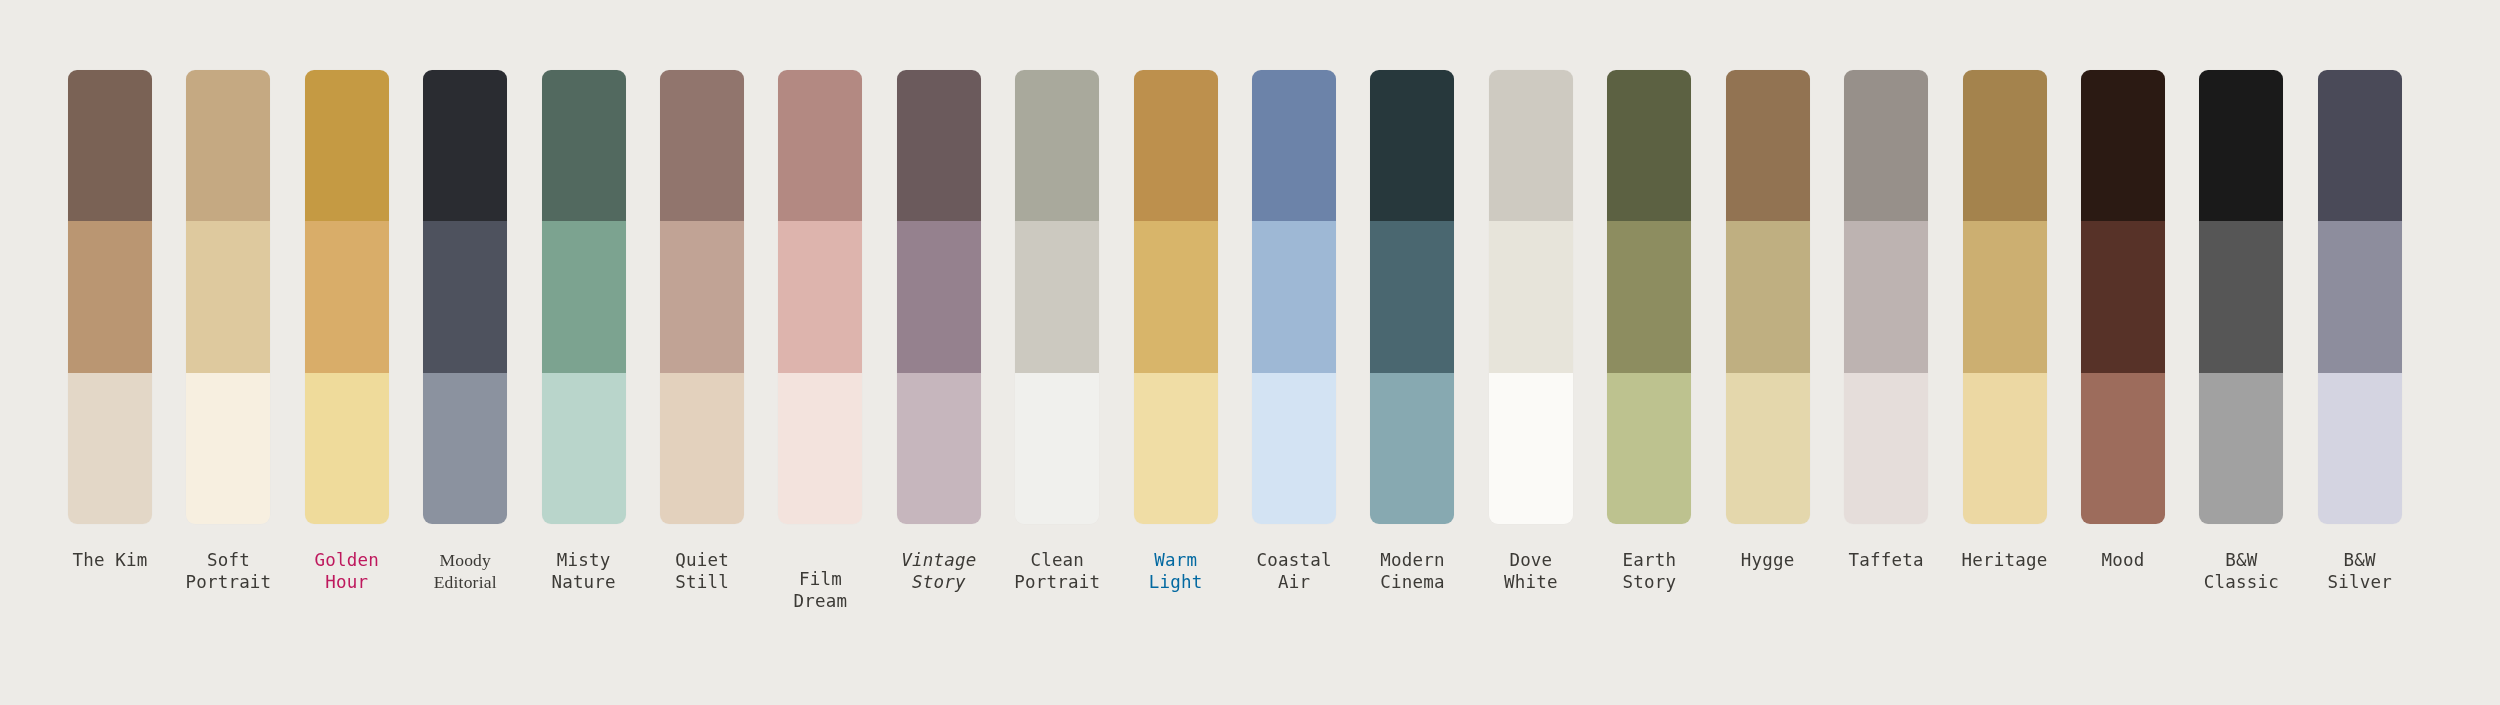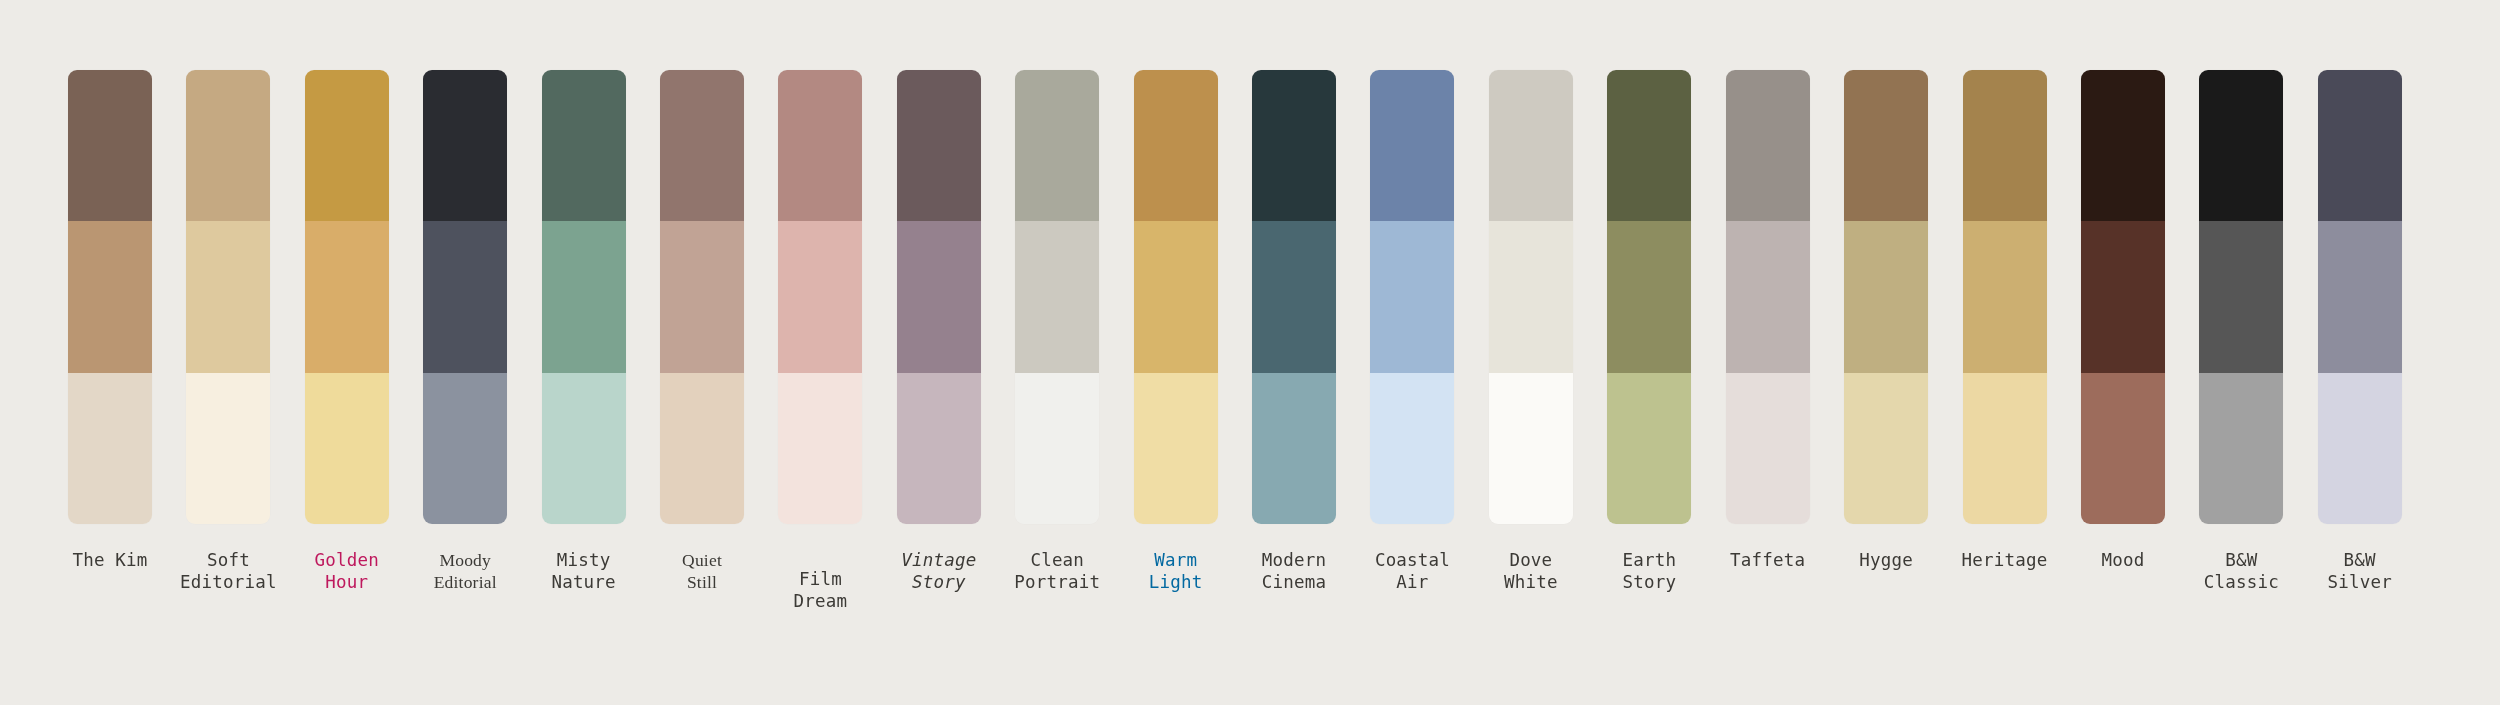--- a/index.html
+++ b/index.html
@@ -84,21 +84,21 @@
         </div>
         <div class="palette-label" style="color: rgb(60, 58, 54);">The Kim</div>
       </div>
       <div class="palette-card">
         <div class="swatch-stack">
           <div class="swatch-band" style="background-color: rgb(197, 169, 130);"></div>
           <div class="swatch-band" style="background-color: rgb(222, 201, 158);"></div>
           <div class="swatch-band" style="background-color: rgb(247, 239, 224);"></div>
         </div>
         <div class="palette-label" style="color: rgb(60, 58, 54);">Soft
-Editorial</div>
+Portrait</div>
       </div>
       <div class="palette-card">
         <div class="swatch-stack">
           <div class="swatch-band" style="background-color: rgb(197, 154, 67);"></div>
           <div class="swatch-band" style="background-color: rgb(217, 173, 105);"></div>
           <div class="swatch-band" style="background-color: rgb(239, 219, 155);"></div>
         </div>
         <div class="palette-label" style="color: #be185d;">Golden
 Hour</div>
       </div>
@@ -119,21 +119,21 @@
         </div>
         <div class="palette-label" style="color: rgb(60, 58, 54);">Misty
 Nature</div>
       </div>
       <div class="palette-card">
         <div class="swatch-stack">
           <div class="swatch-band" style="background-color: rgb(145, 117, 109);"></div>
           <div class="swatch-band" style="background-color: rgb(193, 163, 149);"></div>
           <div class="swatch-band" style="background-color: rgb(227, 209, 189);"></div>
         </div>
-        <div class="palette-label" style="color: rgb(60, 58, 54); font-family: Liberation Serif, serif;">Quiet
+        <div class="palette-label" style="color: rgb(60, 58, 54);">Quiet
 Still</div>
       </div>
       <div class="palette-card">
         <div class="swatch-stack">
           <div class="swatch-band" style="background-color: rgb(179, 137, 130);"></div>
           <div class="swatch-band" style="background-color: rgb(221, 180, 173);"></div>
           <div class="swatch-band" style="background-color: rgb(243, 227, 221);"></div>
         </div>
         <div class="palette-label" style="color: rgb(60, 58, 54); margin-top: 44px;">Film
 Dream</div>
@@ -160,72 +160,72 @@
         <div class="swatch-stack">
           <div class="swatch-band" style="background-color: rgb(189, 144, 77);"></div>
           <div class="swatch-band" style="background-color: rgb(216, 181, 106);"></div>
           <div class="swatch-band" style="background-color: rgb(240, 221, 165);"></div>
         </div>
         <div class="palette-label" style="color: #0369a1;">Warm
 Light</div>
       </div>
       <div class="palette-card">
         <div class="swatch-stack">
+          <div class="swatch-band" style="background-color: rgb(108, 131, 169);"></div>
+          <div class="swatch-band" style="background-color: rgb(158, 184, 213);"></div>
+          <div class="swatch-band" style="background-color: rgb(211, 227, 243);"></div>
+        </div>
+        <div class="palette-label" style="color: rgb(60, 58, 54);">Coastal
+Air</div>
+      </div>
+      <div class="palette-card">
+        <div class="swatch-stack">
           <div class="swatch-band" style="background-color: rgb(39, 56, 60);"></div>
           <div class="swatch-band" style="background-color: rgb(74, 103, 112);"></div>
           <div class="swatch-band" style="background-color: rgb(135, 169, 177);"></div>
         </div>
         <div class="palette-label" style="color: rgb(60, 58, 54);">Modern
 Cinema</div>
       </div>
       <div class="palette-card">
         <div class="swatch-stack">
-          <div class="swatch-band" style="background-color: rgb(108, 131, 169);"></div>
-          <div class="swatch-band" style="background-color: rgb(158, 184, 213);"></div>
-          <div class="swatch-band" style="background-color: rgb(211, 227, 243);"></div>
-        </div>
-        <div class="palette-label" style="color: rgb(60, 58, 54);">Coastal
-Air</div>
-      </div>
-      <div class="palette-card">
-        <div class="swatch-stack">
           <div class="swatch-band" style="background-color: rgb(206, 202, 193);"></div>
           <div class="swatch-band" style="background-color: rgb(231, 228, 218);"></div>
           <div class="swatch-band" style="background-color: rgb(251, 250, 247);"></div>
         </div>
         <div class="palette-label" style="color: rgb(60, 58, 54);">Dove
 White</div>
       </div>
       <div class="palette-card">
         <div class="swatch-stack">
           <div class="swatch-band" style="background-color: rgb(92, 97, 66);"></div>
           <div class="swatch-band" style="background-color: rgb(141, 141, 96);"></div>
           <div class="swatch-band" style="background-color: rgb(189, 194, 143);"></div>
         </div>
         <div class="palette-label" style="color: rgb(60, 58, 54);">Earth
 Story</div>
       </div>
       <div class="palette-card">
         <div class="swatch-stack">
+          <div class="swatch-band" style="background-color: rgb(146, 115, 82);"></div>
+          <div class="swatch-band" style="background-color: rgb(191, 175, 129);"></div>
+          <div class="swatch-band" style="background-color: rgb(228, 215, 172);"></div>
+        </div>
+        <div class="palette-label" style="color: rgb(60, 58, 54);">Hygge</div>
+      </div>
+      <div class="palette-card">
+        <div class="swatch-stack">
           <div class="swatch-band" style="background-color: rgb(151, 144, 138);"></div>
           <div class="swatch-band" style="background-color: rgb(189, 179, 177);"></div>
           <div class="swatch-band" style="background-color: rgb(229, 221, 218);"></div>
         </div>
         <div class="palette-label" style="color: rgb(60, 58, 54);">Taffeta</div>
       </div>
       <div class="palette-card">
         <div class="swatch-stack">
-          <div class="swatch-band" style="background-color: rgb(146, 115, 82);"></div>
-          <div class="swatch-band" style="background-color: rgb(191, 175, 129);"></div>
-          <div class="swatch-band" style="background-color: rgb(228, 215, 172);"></div>
-        </div>
-        <div class="palette-label" style="color: rgb(60, 58, 54);">Hygge</div>
-      </div>
-      <div class="palette-card">
-        <div class="swatch-stack">
           <div class="swatch-band" style="background-color: rgb(164, 131, 77);"></div>
           <div class="swatch-band" style="background-color: rgb(204, 175, 113);"></div>
           <div class="swatch-band" style="background-color: rgb(236, 216, 163);"></div>
         </div>
         <div class="palette-label" style="color: rgb(60, 58, 54);">Heritage</div>
       </div>
       <div class="palette-card">
         <div class="swatch-stack">
           <div class="swatch-band" style="background-color: rgb(43, 26, 19);"></div>
           <div class="swatch-band" style="background-color: rgb(87, 50, 40);"></div>

